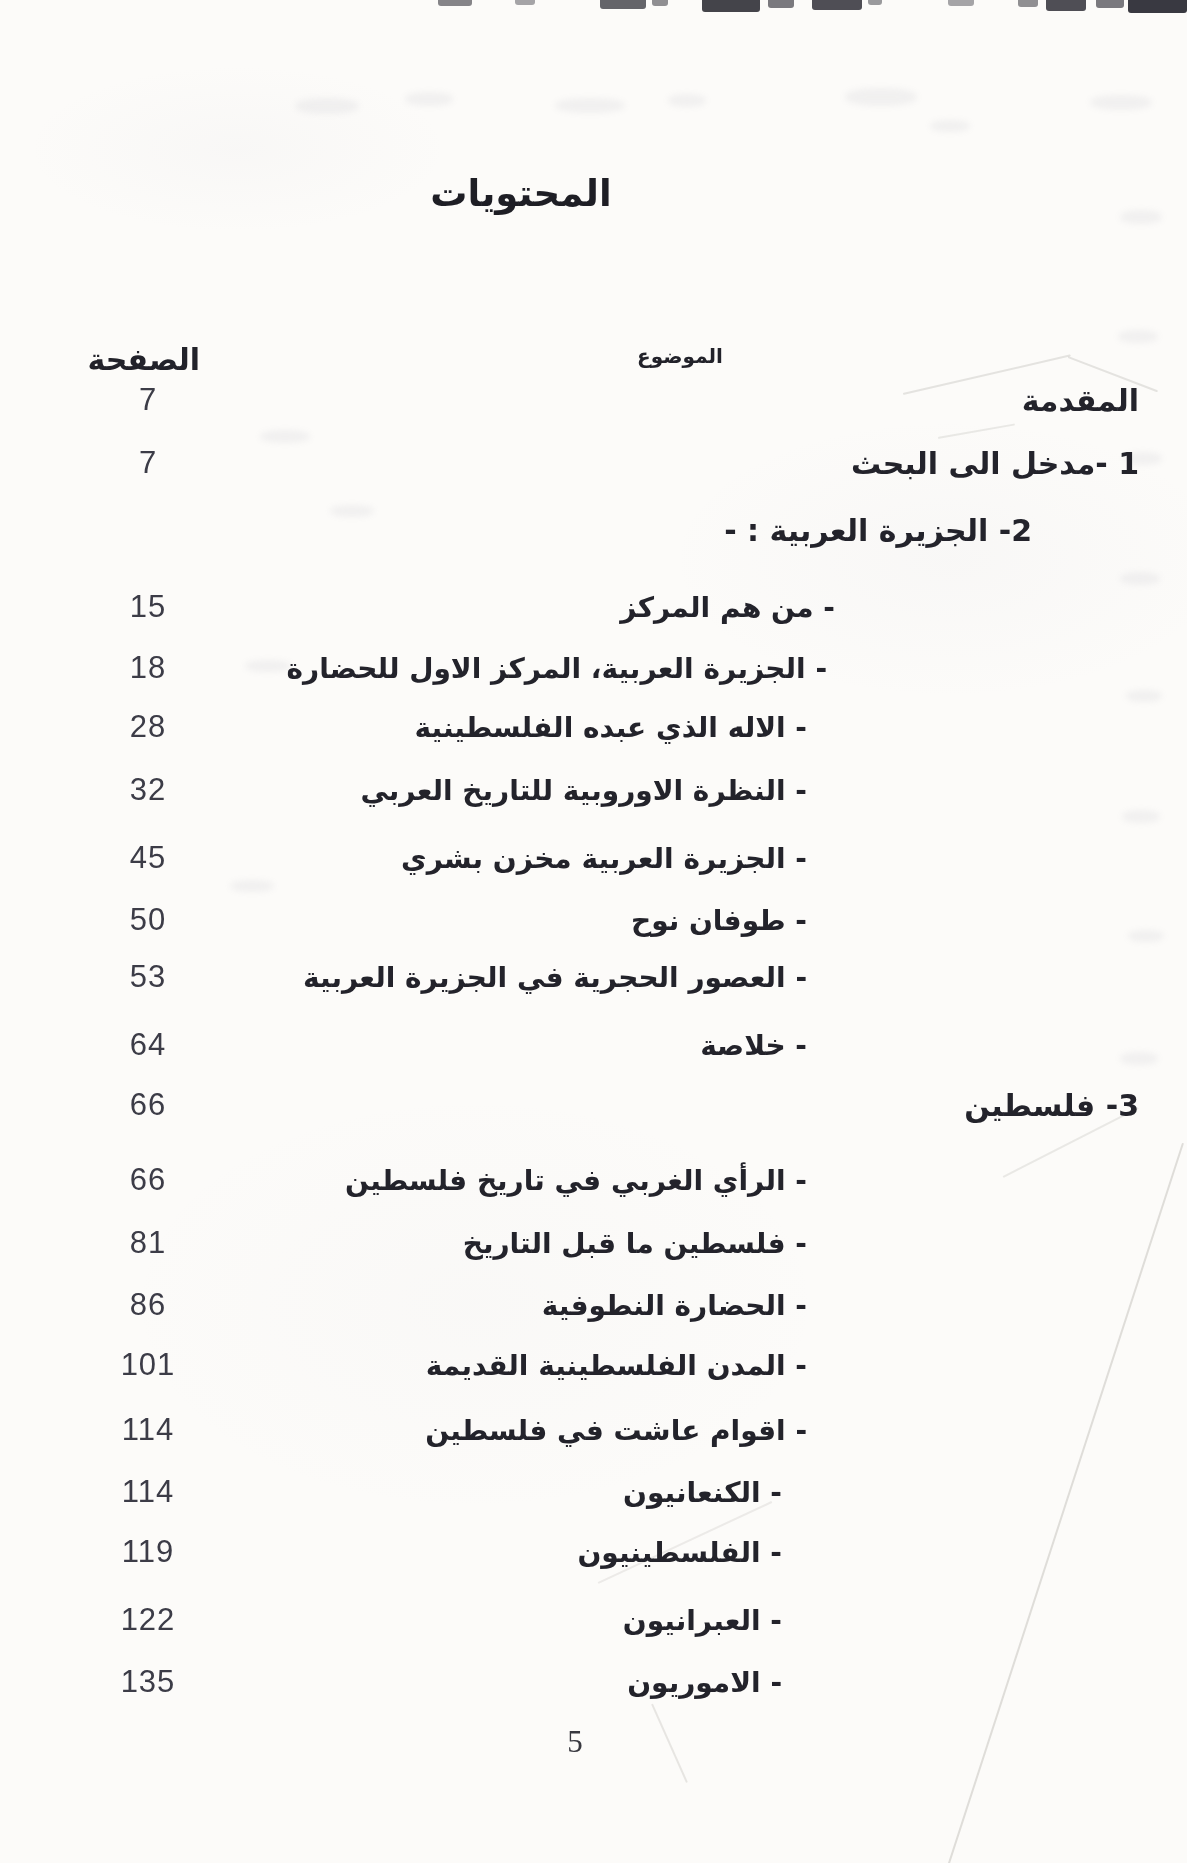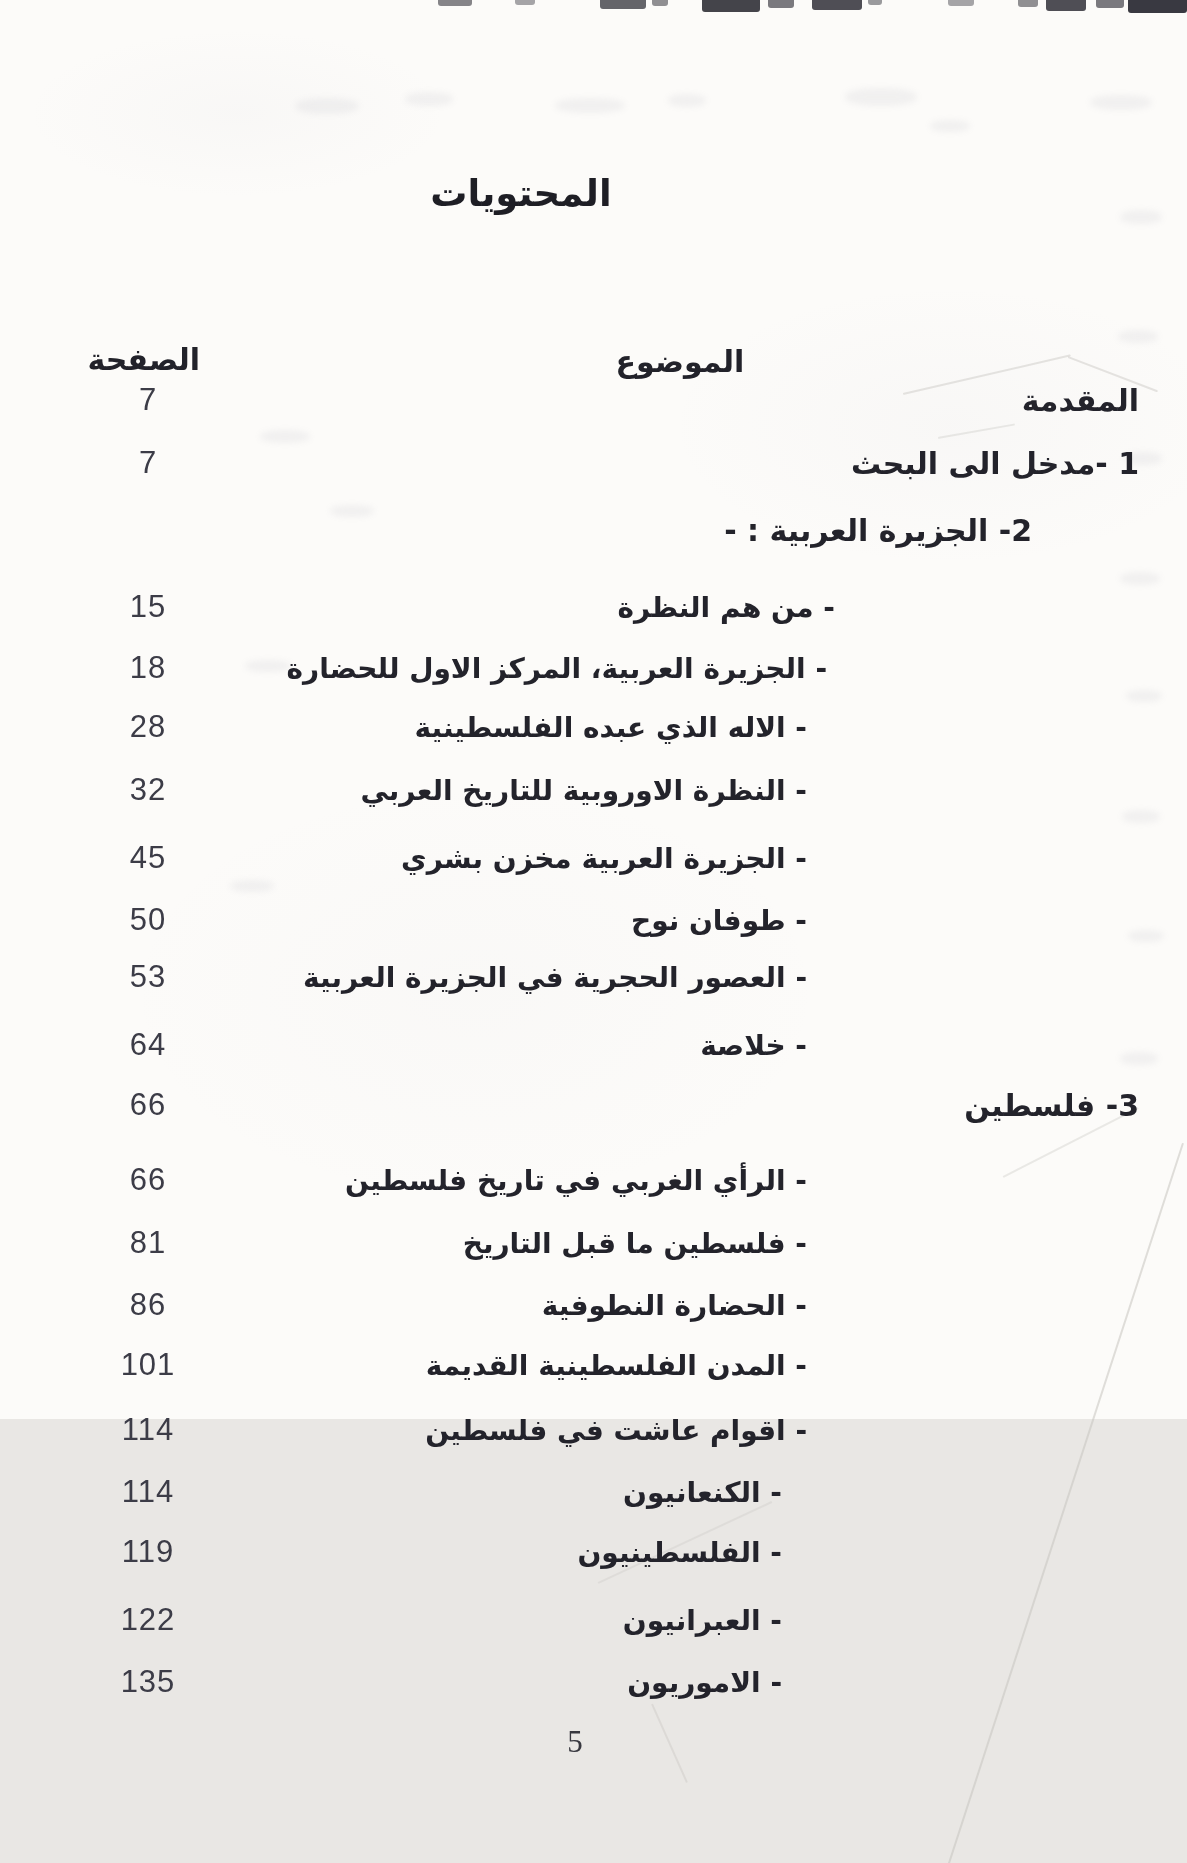--- a/index.html
+++ b/index.html
@@ -1,33 +1,33 @@
 <!DOCTYPE html>
 <html lang="ar"><head>
 <meta charset="utf-8">
 <style>
   html,body{margin:0;padding:0;}
   body{width:1187px;height:1863px;overflow:hidden;background:#e9e7e4;}
   .scan-page{
-    position:relative;width:1187px;height:1419px;
+    position:relative;width:1187px;height:1863px;
     background:#fcfbf9;
     background-image:
       radial-gradient(ellipse 300px 120px at 20% 8%, rgba(190,190,200,0.06), transparent 70%),
       radial-gradient(ellipse 400px 200px at 80% 30%, rgba(180,180,195,0.05), transparent 70%),
       radial-gradient(ellipse 500px 300px at 40% 70%, rgba(185,185,195,0.04), transparent 70%);
     font-family:"DejaVu Sans",sans-serif;
     color:#22222a;
     text-decoration:underline;
   }
   .doc-title{
     position:absolute;top:172px;left:0;width:1042px;text-align:center;
     direction:rtl;font-size:37px;font-weight:bold;color:#1e1e25;letter-spacing:.5px;
   }
   .col-head{position:absolute;direction:rtl;font-weight:bold;color:#22222a;margin-top:28px;}
-  .col-head-subject{top:316px;left:612px;width:136px;text-align:center;font-size:30px;}
+  .col-head-subject{top:316px;left:612px;width:136px;text-align:center;font-size:20px;}
   .col-head-page{top:314px;left:96px;width:104px;text-align:center;font-size:30px;}
   .toc-row{position:absolute;left:0;width:1187px;height:50px;}
   .toc-row .page-num{
     position:absolute;left:93px;width:110px;top:50%;transform:translateY(-50%);
     text-align:center;font-family:"Liberation Sans",sans-serif;
     font-size:31px;font-weight:400;color:#3c3c47;letter-spacing:1px;
   }
   .toc-row .entry{
     position:absolute;top:50%;transform:translateY(-50%);
     direction:rtl;white-space:nowrap;font-weight:bold;color:#23232b;
@@ -110,21 +110,21 @@
   <div class="toc-row lvl0" style="top:438px;">
     <span class="page-num">7</span>
     <span class="entry">1 -مدخل الى البحث</span>
   </div>
   <div class="toc-row lvl0 indent-mid" style="top:505px;">
     <span class="page-num"></span>
     <span class="entry">2- الجزيرة العربية : -</span>
   </div>
   <div class="toc-row lvl1" style="top:582px;padding-left:28px;">
     <span class="page-num">15</span>
-    <span class="entry">- من هم النظرة</span>
+    <span class="entry">- من هم المركز</span>
   </div>
   <div class="toc-row lvl1" style="top:643px;padding-left:20px;">
     <span class="page-num">18</span>
     <span class="entry">- الجزيرة العربية، المركز الاول للحضارة</span>
   </div>
   <div class="toc-row lvl1" style="top:702px;">
     <span class="page-num">28</span>
     <span class="entry">- الاله الذي عبده الفلسطينية</span>
   </div>
   <div class="toc-row lvl1" style="top:765px;">

